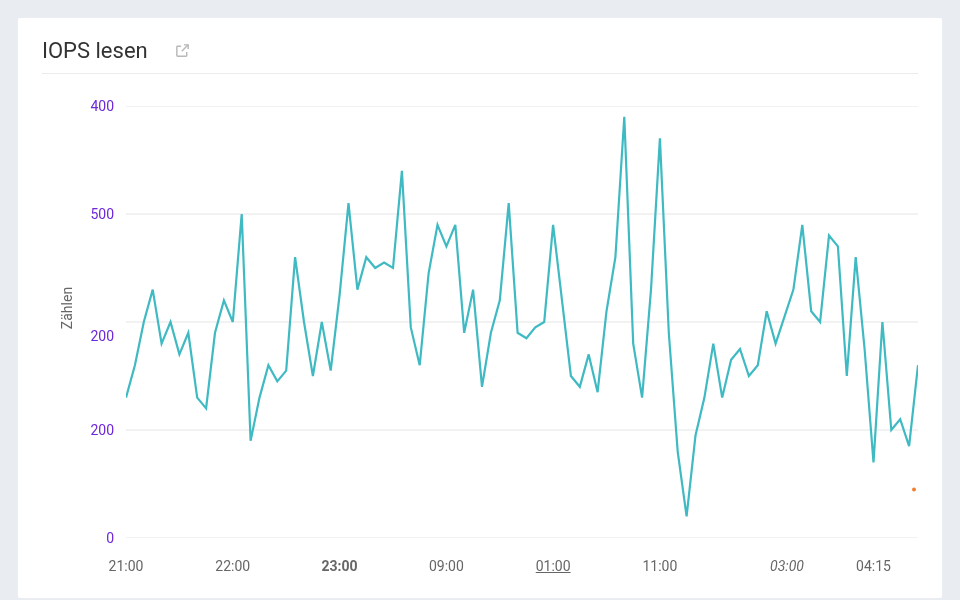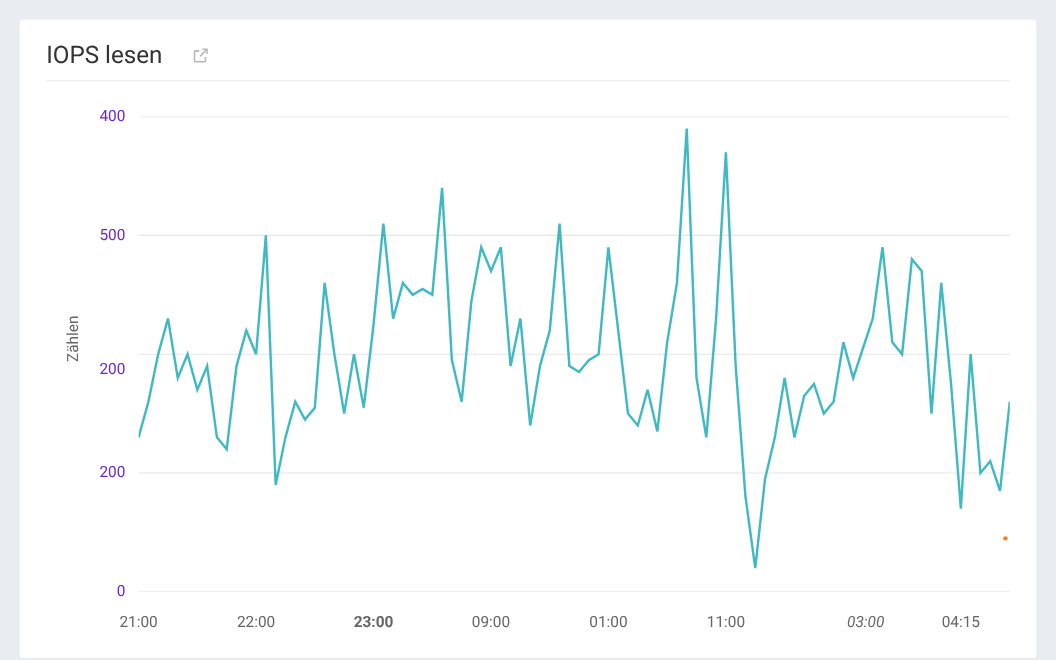--- a/index.html
+++ b/index.html
@@ -138,19 +138,19 @@
       </g>
     <path class="series" id="series-path" d="M0.0 291.6 L8.9 259.2 L17.8 216.0 L26.7 183.6 L35.6 237.6 L44.5 216.0 L53.4 248.4 L62.3 226.8 L71.2 291.6 L80.1 302.4 L89.0 226.8 L97.9 194.4 L106.8 216.0 L115.7 108.0 L124.6 334.8 L133.5 291.6 L142.4 259.2 L151.3 275.4 L160.2 264.6 L169.1 151.2 L178.0 216.0 L186.9 270.0 L195.8 216.0 L204.7 264.6 L213.6 189.0 L222.5 97.2 L231.4 183.6 L240.3 151.2 L249.2 162.0 L258.1 156.6 L267.0 162.0 L275.9 64.8 L284.8 221.4 L293.7 259.2 L302.6 167.4 L311.5 118.8 L320.4 140.4 L329.3 118.8 L338.2 226.8 L347.1 183.6 L356.0 280.8 L364.9 226.8 L373.8 194.4 L382.7 97.2 L391.6 226.8 L400.4 232.2 L409.3 221.4 L418.2 216.0 L427.1 118.8 L436.0 194.4 L444.9 270.0 L453.8 280.8 L462.7 248.4 L471.6 286.2 L480.5 205.2 L489.4 151.2 L498.3 10.8 L507.2 237.6 L516.1 291.6 L525.0 183.6 L533.9 32.4 L542.8 226.8 L551.7 345.6 L560.6 410.4 L569.5 329.4 L578.4 291.6 L587.3 237.6 L596.2 291.6 L605.1 253.8 L614.0 243.0 L622.9 270.0 L631.8 259.2 L640.7 205.2 L649.6 237.6 L658.5 210.6 L667.4 183.6 L676.3 118.8 L685.2 205.2 L694.1 216.0 L703.0 129.6 L711.9 140.4 L720.8 270.0 L729.7 151.2 L738.6 243.0 L747.5 356.4 L756.4 216.0 L765.3 324.0 L774.2 313.2 L783.1 340.2 L792.0 259.2 "></path>
     <circle class="dot-orange" id="accent-dot" r="2" cx="788" cy="383.4"></circle>
   </svg>
 
   <div class="x-ticks" id="x-ticks" style="width: 792px;">
       <div class="x-tick" style="left: 0px;">21:00</div>
       <div class="x-tick" style="left: 106.787px;">22:00</div>
       <div class="x-tick" style="left: 213.573px; font-weight: bold;">23:00</div>
       <div class="x-tick" style="left: 320.36px;">09:00</div>
-      <div class="x-tick" style="left: 427.146px;">01:00</div>
+      <div class="x-tick" style="left: 427.146px; text-decoration: underline;">01:00</div>
       <div class="x-tick" style="left: 533.933px;">11:00</div>
       <div class="x-tick" style="left: 661px; font-style: italic;">03:00</div>
       <div class="x-tick" style="left: 747.506px;">04:15</div>
     </div>
 
 </div>
 
 </body></html>

